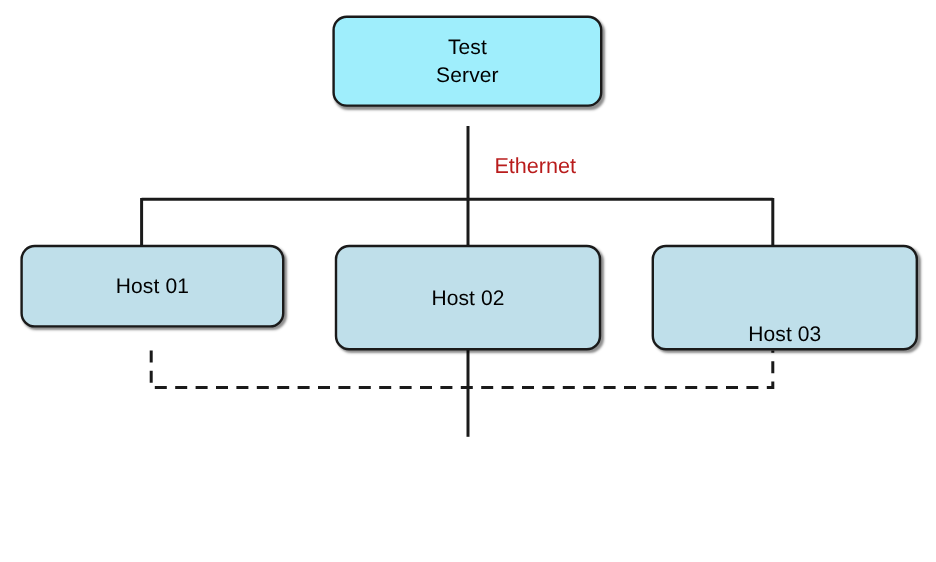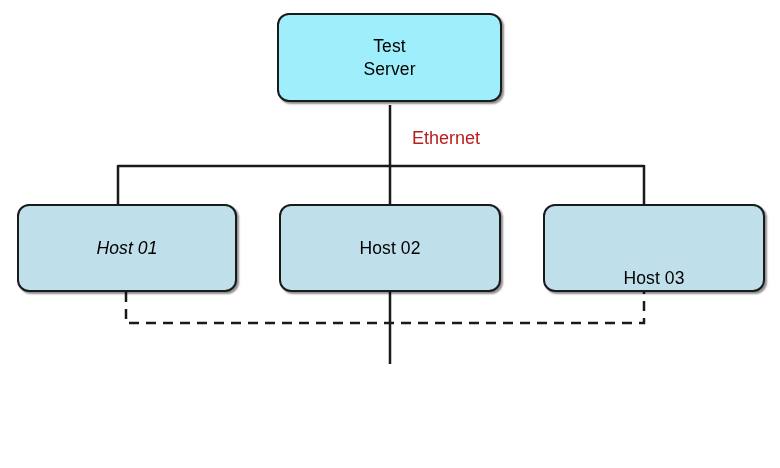--- a/index.html
+++ b/index.html
@@ -66,30 +66,30 @@
 
     <line x1="118" y1="165" x2="118" y2="205" stroke="#1a1a1a" stroke-width="2.5"></line>
 
     <line x1="644" y1="165" x2="644" y2="205" stroke="#1a1a1a" stroke-width="2.5"></line>
 
     <line x1="390" y1="291" x2="390" y2="364" stroke="#1a1a1a" stroke-width="2.5"></line>
 
     <path d="M 126 292 L 126 323 L 644 323 L 644 292" fill="none" stroke="#1a1a1a" stroke-width="2.5" stroke-dasharray="10 7"></path>
   </svg>
 
-  <div class="node" style="left:277px; top:13px; width:225px; height:89px; background:#9feefc;">
+  <div class="node" style="left:277px; top:13px; width:225px; height:76px; background:#9feefc;">
     <span class="node-label">Test
 Server</span>
   </div>
 
   <div class="edge-label" style="left:412px; top:128px;">
     <span>Ethernet</span>
   </div>
 
-  <div class="node" style="left:17px; top:204px; width:220px; height:88px; background:#bfdfea;font-style:italic;">
+  <div class="node" style="left:17px; top:204px; width:220px; height:69px; background:#bfdfea;">
     <span class="node-label">Host 01</span>
   </div>
 
   <div class="node" style="left:279px; top:204px; width:222px; height:88px; background:#bfdfea;">
     <span class="node-label">Host 02</span>
   </div>
 
   <div class="node" style="left:543px; top:204px; width:222px; height:88px; background:#bfdfea;align-items:flex-end;">
     <span class="node-label">Host 03</span>
   </div>

